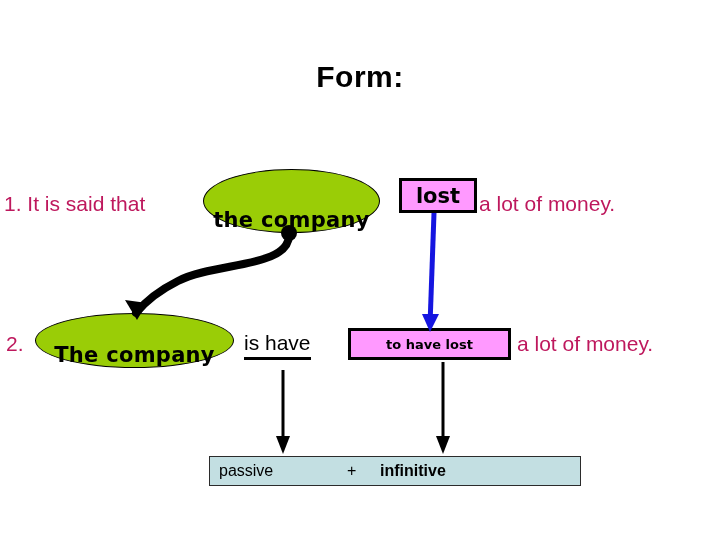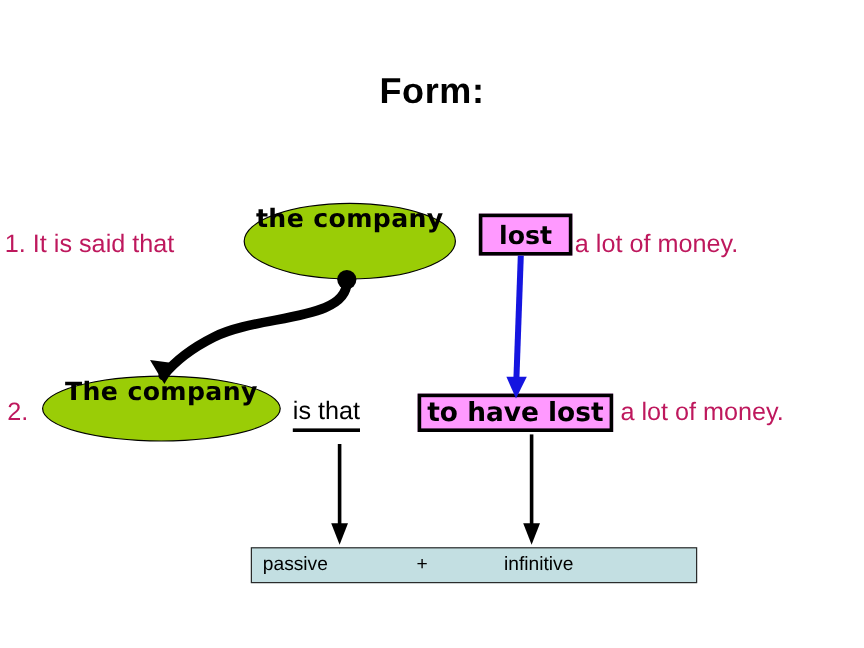--- a/index.html
+++ b/index.html
@@ -46,21 +46,21 @@
     color: #be185d;
   }
 
   
   .ellipse {
     position: absolute;
     border-radius: 50%;
     border: 1px solid #000;
     box-sizing: border-box;
     display: flex;
-    align-items: flex-start;
+    align-items: flex-end;
     justify-content: center;
   }
   .ellipse-label {
     font-family: "DejaVu Sans", sans-serif;
     font-weight: bold;
     white-space: nowrap;
     color: #000;
   }
 
   #ellipse-one { left: 203px; top: 169px; width: 177px; height: 64px; }
@@ -82,21 +82,21 @@
     font-family: "DejaVu Sans", sans-serif;
     font-weight: bold;
     white-space: nowrap;
     color: #000;
   }
 
   #pinkbox-lost { left: 399px; top: 178px; width: 78px; height: 35px; }
   #pinkbox-lost .pinkbox-label { font-size: 21px; }
 
   #pinkbox-tohavelost { left: 348px; top: 328px; width: 163px; height: 32px; }
-  #pinkbox-tohavelost .pinkbox-label { font-size: 22px; }
+  #pinkbox-tohavelost .pinkbox-label { font-size: 13px; }
 
   
   #is-said {
     position: absolute;
     left: 244px;
     top: 331px;
     font-family: "Liberation Sans", sans-serif;
     font-size: 21px;
     white-space: nowrap;
     padding-bottom: 2px;
@@ -123,21 +123,21 @@
   .legend-cell {
     position: absolute;
     top: 462px;
     font-family: "Liberation Sans", sans-serif;
     font-size: 16px;
     white-space: nowrap;
     color: #000;
   }
   #legend-passive   { left: 219px; }
   #legend-plus      { left: 347px; }
-  #legend-infinitive{ left: 420px; }
+  #legend-infinitive{ left: 380px; font-weight: bold; }
 
   
   #arrow-layer {
     position: absolute;
     left: 0; top: 0;
     width: 720px;
     height: 540px;
     pointer-events: none;
   }
 </style>
@@ -159,21 +159,21 @@
   </div>
 
   <div class="plain" id="line1-tail">a lot of money.</div>
 
   <div class="plain" id="line2-number">2.</div>
 
   <div class="ellipse" id="ellipse-two" style="background:#9acd06;">
     <span class="ellipse-label">The company</span>
   </div>
 
-  <div id="is-said">is that</div>
+  <div id="is-said">is have</div>
 
   <div class="pinkbox" id="pinkbox-tohavelost" style="background:#ff99ff;">
     <span class="pinkbox-label">to have lost</span>
   </div>
 
   <div class="plain" id="line2-tail">a lot of money.</div>
 
   <div id="legend-box"></div>
   <div class="legend-cell" id="legend-passive">passive</div>
   <div class="legend-cell" id="legend-plus">+</div>

